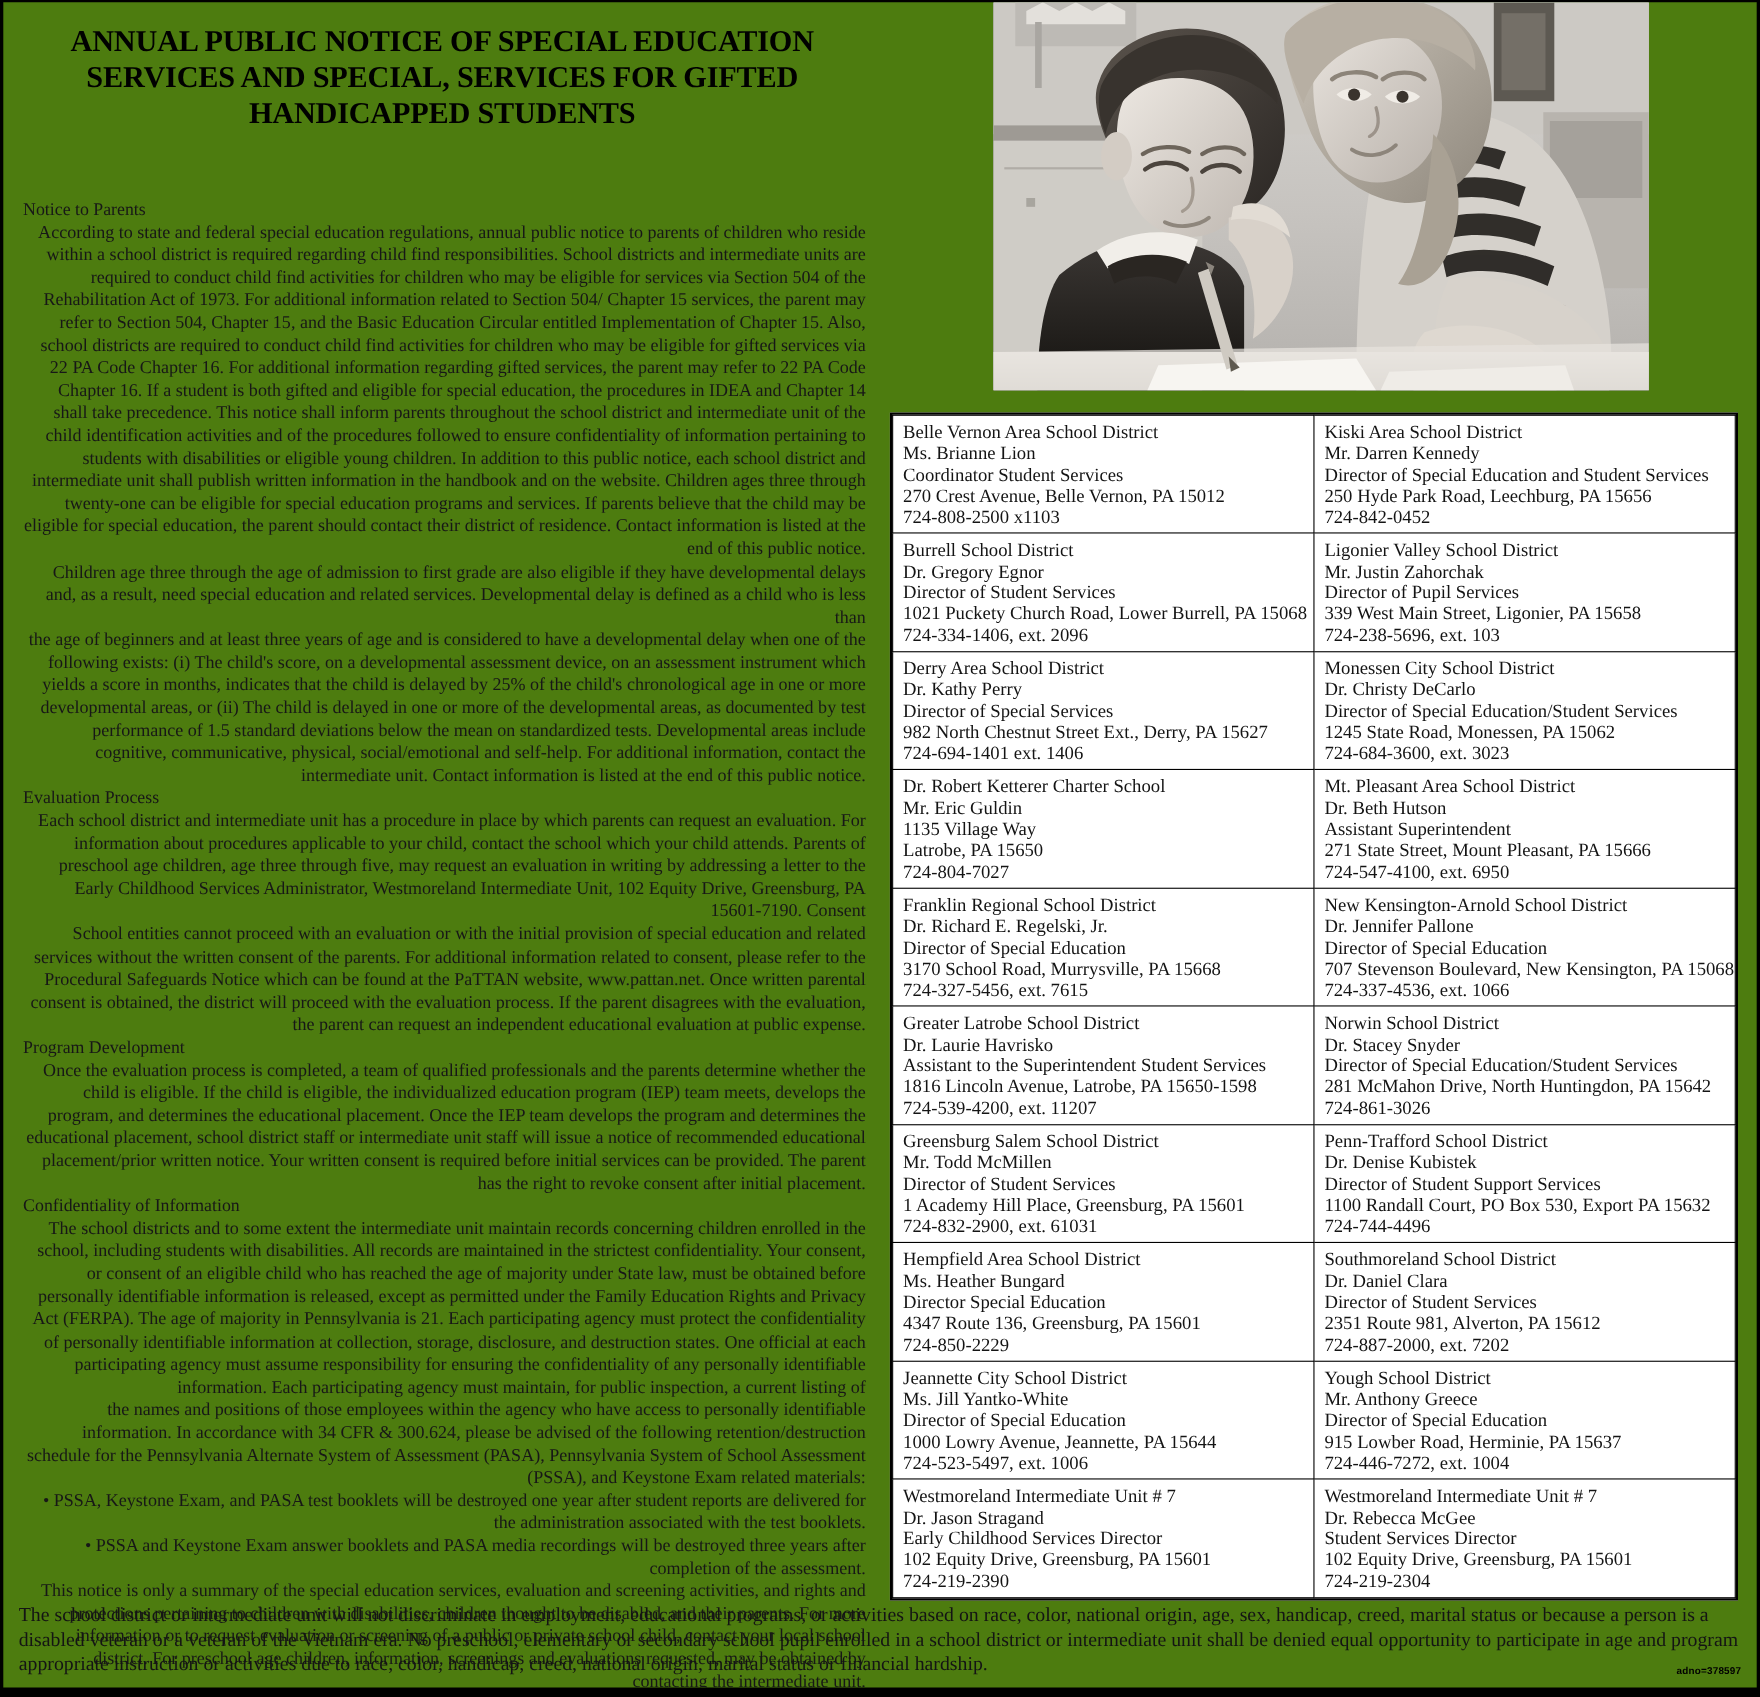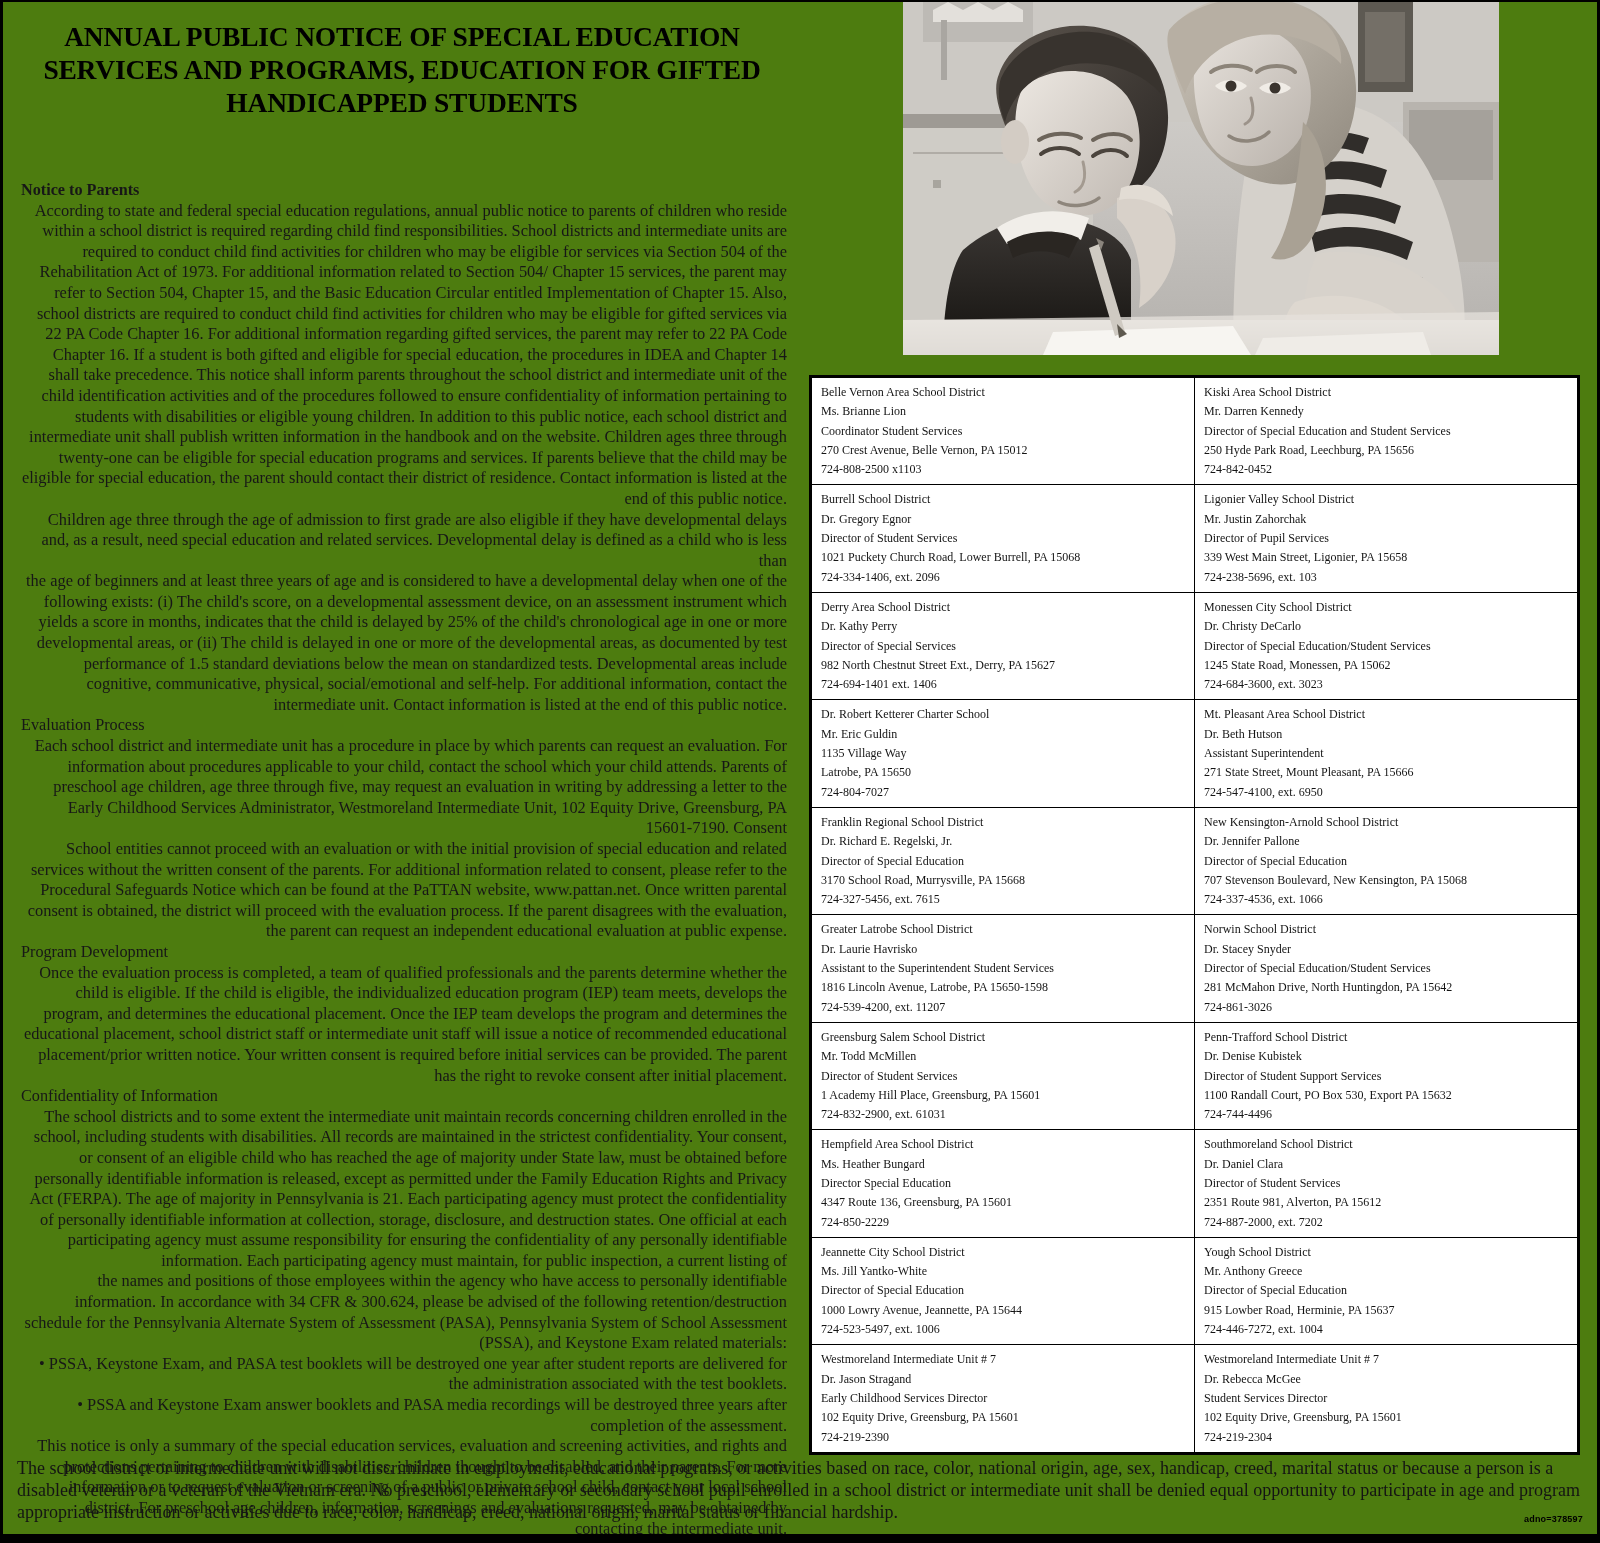--- a/index.html
+++ b/index.html
@@ -59,21 +59,21 @@
     position: absolute;
     left: 18px;
     top: 178px;
     width: 766px;
     font-size: 16.4px;
     line-height: 20.6px;
     text-align: left;
     color: #171717;
   }
   #article .sec-head {
-    font-weight: bold;
+    font-weight: normal;
     font-size: 16.2px;
     line-height: 20.6px;
   }
   #article .sec-head-plain {
     font-weight: normal;
   }
   #article p {
     margin: 0;
     padding: 0;
   }
@@ -96,21 +96,21 @@
   #contacts table {
     border-collapse: collapse;
     width: 100%;
     table-layout: fixed;
   }
   #contacts td {
     width: 50%;
     vertical-align: top;
     padding: 5px 0 5px 9px;
     border: 1.6px solid #000;
-    font-size: 12px;
+    font-size: 17px;
     line-height: 19.3px;
     color: #141414;
   }
   #contacts .ln { display: block; white-space: nowrap; }
 
   
   #footer {
     position: absolute;
     left: 14px;
     top: 1455px;
@@ -130,21 +130,21 @@
     letter-spacing: 0.2px;
   }
 </style>
 </head>
 <body>
 
 <div id="page">
 
   <div id="title-block">
     <div class="title-line">ANNUAL PUBLIC NOTICE OF SPECIAL EDUCATION</div>
-    <div class="title-line">SERVICES AND PROGRAMS, EDUCATION FOR GIFTED</div>
+    <div class="title-line">SERVICES AND SPECIAL, SERVICES FOR GIFTED</div>
     <div class="title-line">HANDICAPPED STUDENTS</div>
   </div>
 
   <div id="photo">
     <svg width="596" height="353" viewBox="0 0 596 353" xmlns="http://www.w3.org/2000/svg">
       <defs>
         <linearGradient id="bgwall" x1="0" y1="0" x2="0" y2="1">
           <stop offset="0%" stop-color="#d8d6d2"></stop>
           <stop offset="55%" stop-color="#c6c3bf"></stop>
           <stop offset="100%" stop-color="#b4b1ad"></stop>

